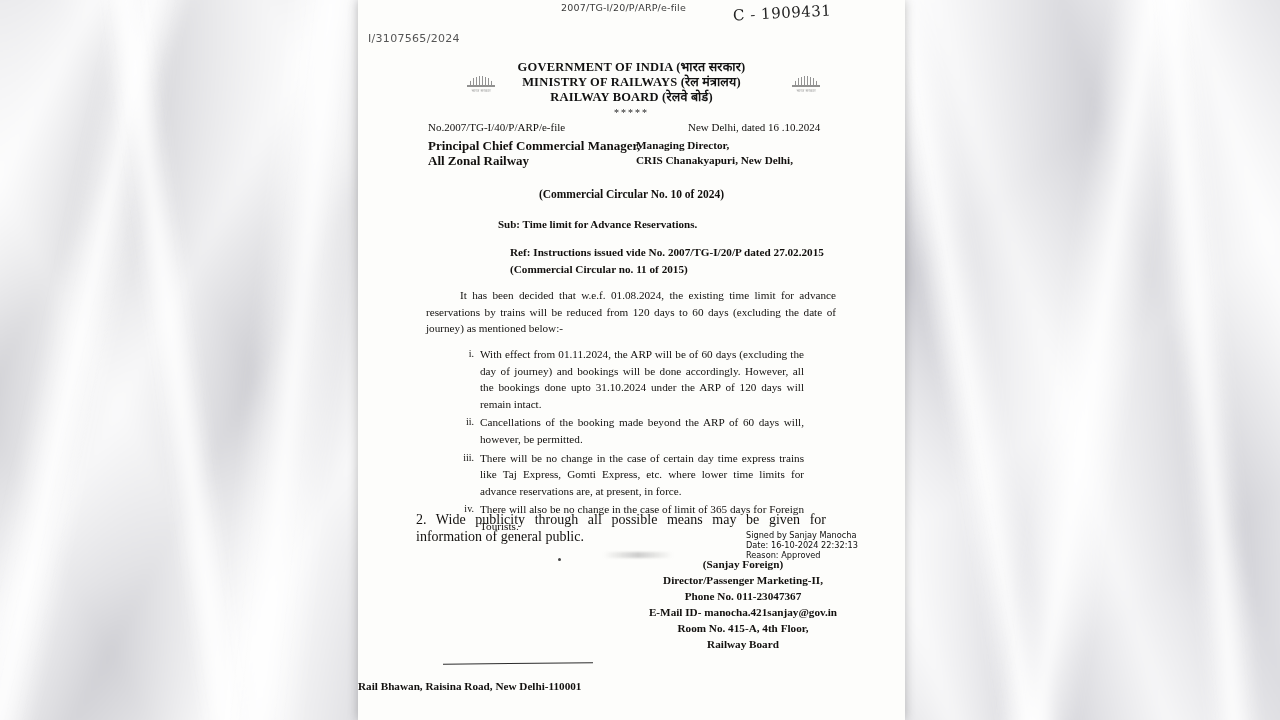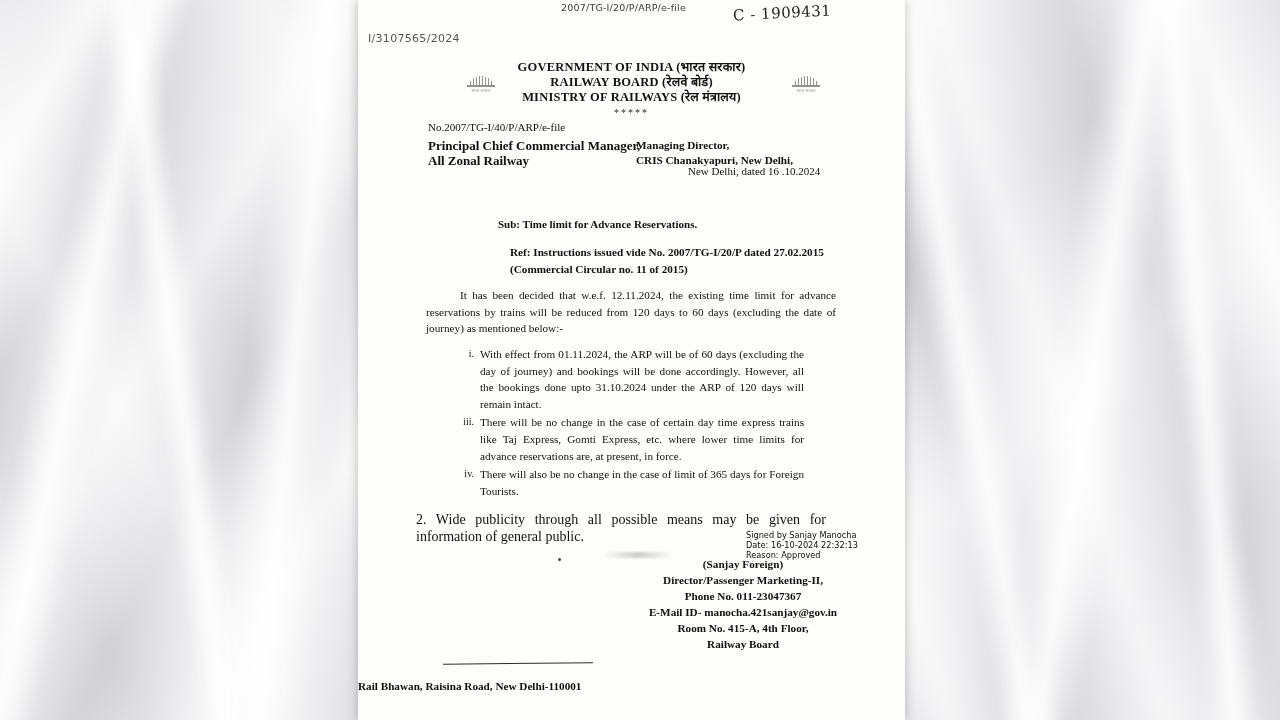--- a/index.html
+++ b/index.html
@@ -162,21 +162,20 @@
   .no-line {
     position: absolute;
     left: 70px; top: 0;
     font-family: "Liberation Serif", serif;
     font-size: 11px;
   }
   .date-line {
     position: absolute;
     left: 330px; top: 0;
     font-size: 11px;
-    margin-top: 44px;
   }
   .addr-left {
     position: absolute;
     left: 70px; top: 17px;
     font-weight: bold;
     font-size: 13px;
     line-height: 15px;
   }
   .addr-right {
     position: absolute;
@@ -340,43 +339,48 @@
         <div class="txt">भारत सरकार</div>
       </div>
       <div class="emblem right-e">
         <div class="cap"></div>
           <div class="base"></div>
         <div class="txt">भारत सरकार</div>
       </div>
 
       <div class="head-block">
         <div class="head-line">GOVERNMENT OF INDIA (भारत सरकार)</div>
+        <div class="head-line">MINISTRY OF RAILWAYS (रेल मंत्रालय)</div>
         <div class="head-line">RAILWAY BOARD (रेलवे बोर्ड)</div>
-        <div class="head-line">MINISTRY OF RAILWAYS (रेल मंत्रालय)</div>
         <div class="stars">*****</div>
       </div>
 
       <div class="row-meta">
         <div class="no-line">No.2007/TG-I/40/P/ARP/e-file</div>
         <div class="date-line">New Delhi, dated 16 .10.2024</div>
         <div class="addr-left" style="white-space:pre-line;">Principal Chief Commercial Manager,
 All Zonal Railway</div>
         <div class="addr-right" style="white-space:pre-line;">Managing Director,
 CRIS Chanakyapuri, New Delhi,</div>
       </div>
 
+      <div class="circular-no">(Commercial Circular No.  10 of 2024)</div>
       <div class="sub-line">Sub: Time limit for Advance Reservations.</div>
       <div class="ref-line">Ref:  Instructions  issued  vide  No.  2007/TG-I/20/P  dated  27.02.2015 (Commercial Circular no. 11 of 2015)</div>
 
-      <div class="para1">It has been decided that w.e.f. 12.11.2024, the existing time limit for advance reservations by trains will be reduced from 120 days to 60 days (excluding the date of journey) as mentioned below:-</div>
+      <div class="para1">It has been decided that w.e.f. 01.08.2024, the existing time limit for advance reservations by trains will be reduced from 120 days to 60 days (excluding the date of journey) as mentioned below:-</div>
 
       <div class="list">
         <div class="li">
           <span class="mark">i.</span>
           <span>With effect from 01.11.2024, the ARP will be of 60 days (excluding the day of journey) and bookings will be done accordingly. However, all the bookings done upto 31.10.2024 under the ARP of 120 days will remain intact.</span>
+        </div>
+        <div class="li">
+          <span class="mark">ii.</span>
+          <span>Cancellations of the booking made beyond the ARP of 60 days will, however, be permitted.</span>
         </div>
         <div class="li">
           <span class="mark">iii.</span>
           <span>There will be no change in the case of certain day time express trains like Taj Express, Gomti Express, etc. where lower time limits for advance reservations are, at present, in force.</span>
         </div>
         <div class="li">
           <span class="mark">iv.</span>
           <span>There will also be no change in the case of limit of 365 days for Foreign Tourists.</span>
         </div>
       </div>

